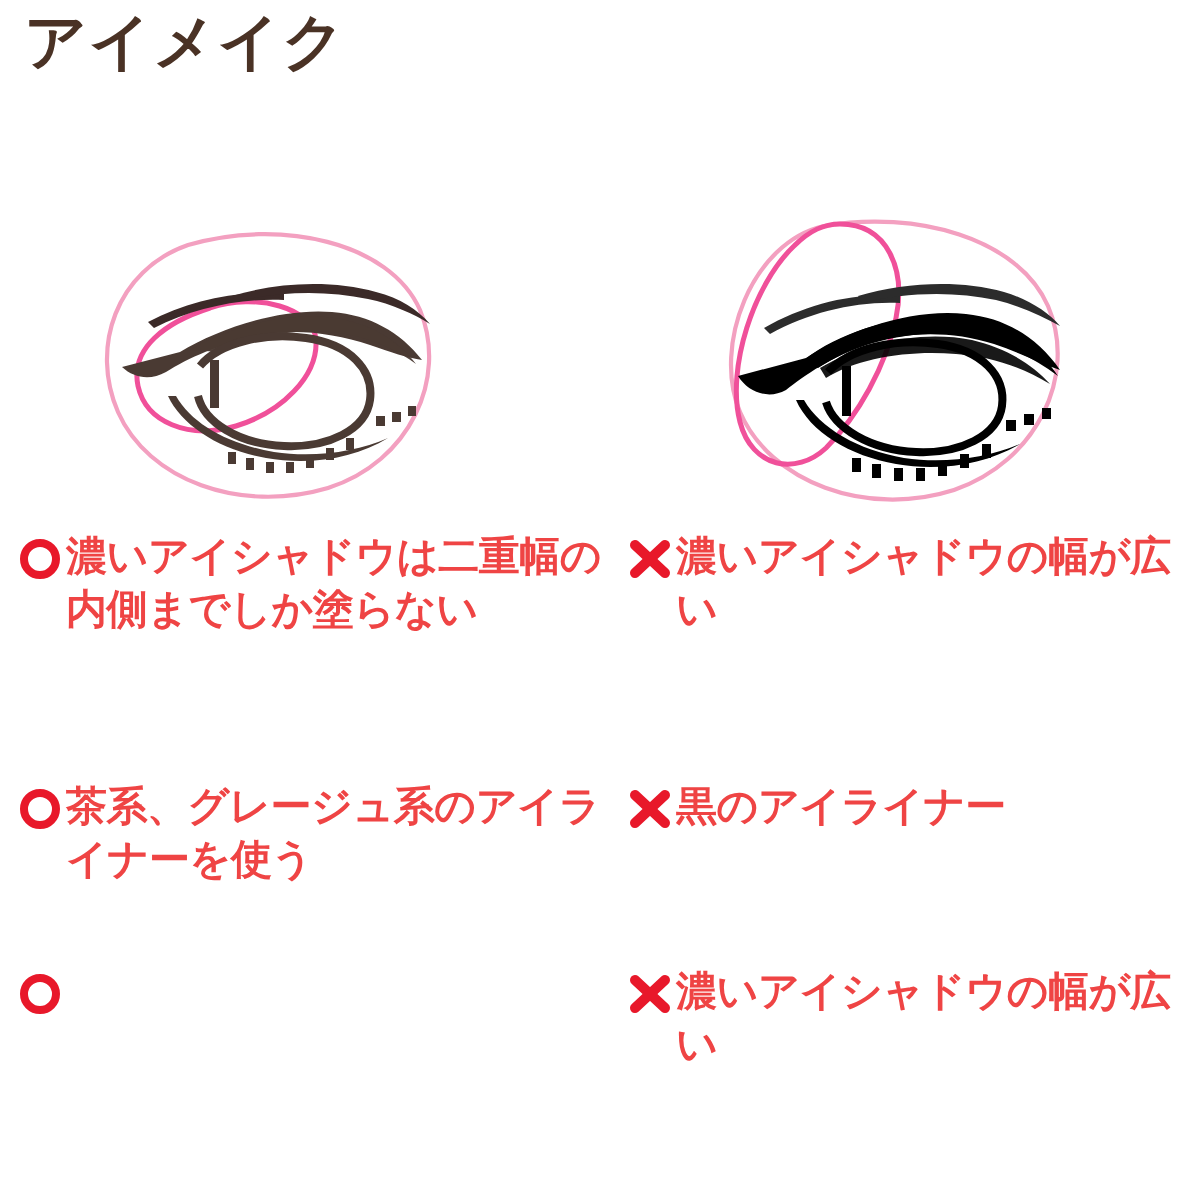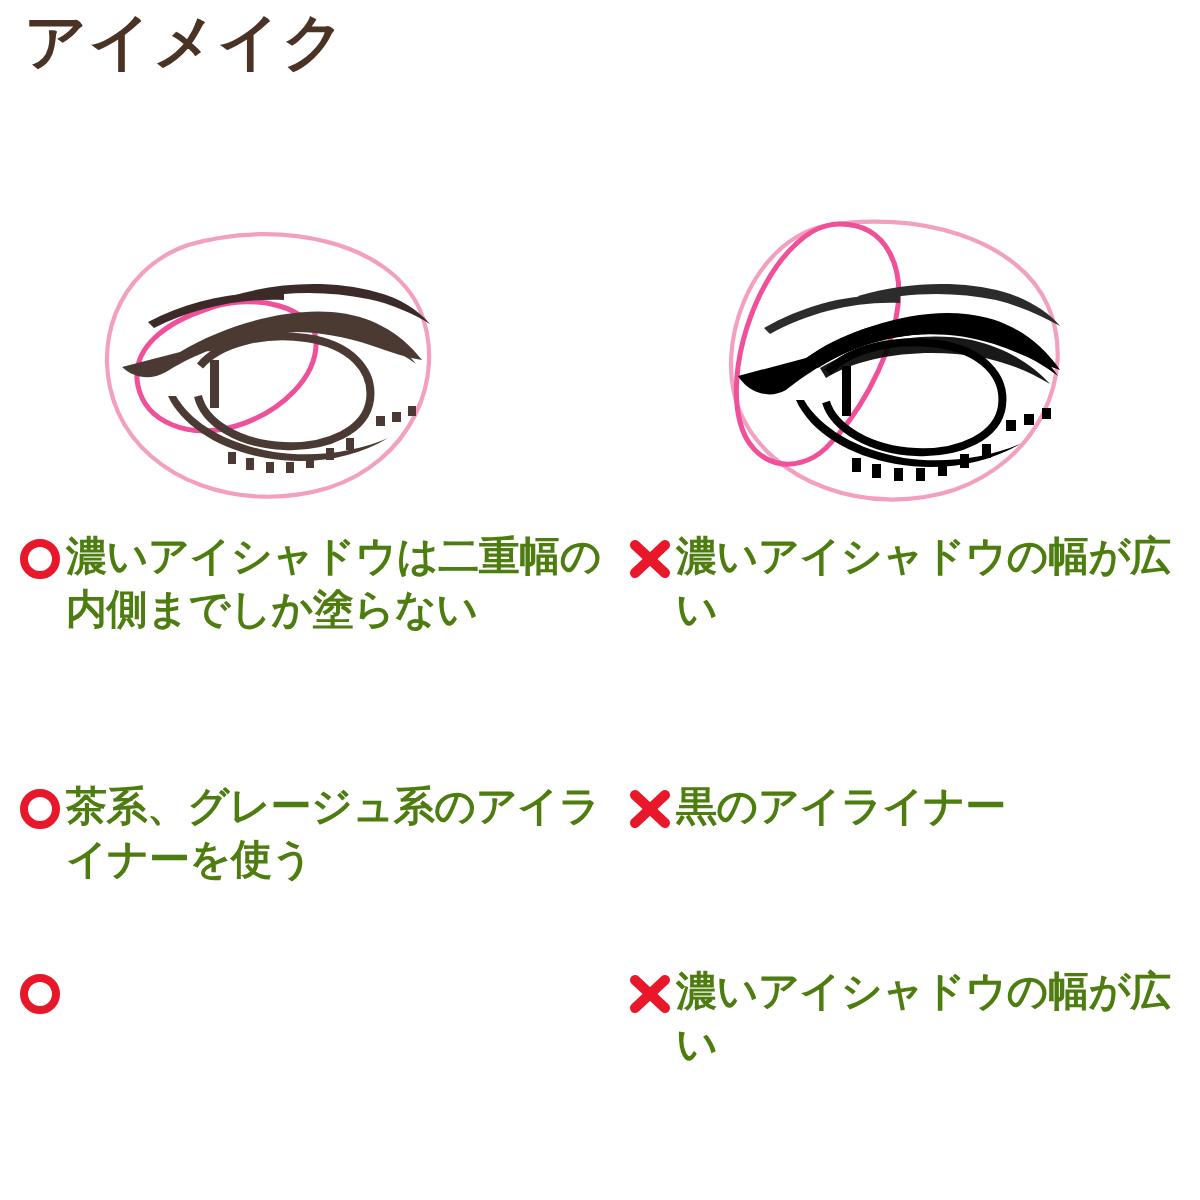--- a/index.html
+++ b/index.html
@@ -81,21 +81,21 @@
     position: relative;
     margin-right: 2px;
   }
   .marker svg { display: block; width: 48px; height: 54px; }
 
   .bullet-text {
     flex: 1 1 auto;
     font-size: 41px;
     font-weight: 700;
     line-height: 1.30;
-    color: #4d7c0f;
+    color: #ef4444;
     letter-spacing: -0.5px;
     word-break: break-all;
     text-indent: 0;
   }
   .cell.col-left .bullet-text  { max-width: 540px; }
   .cell.col-right .bullet-text { max-width: 524px; }
 </style>
 </head>
 <body>
 

